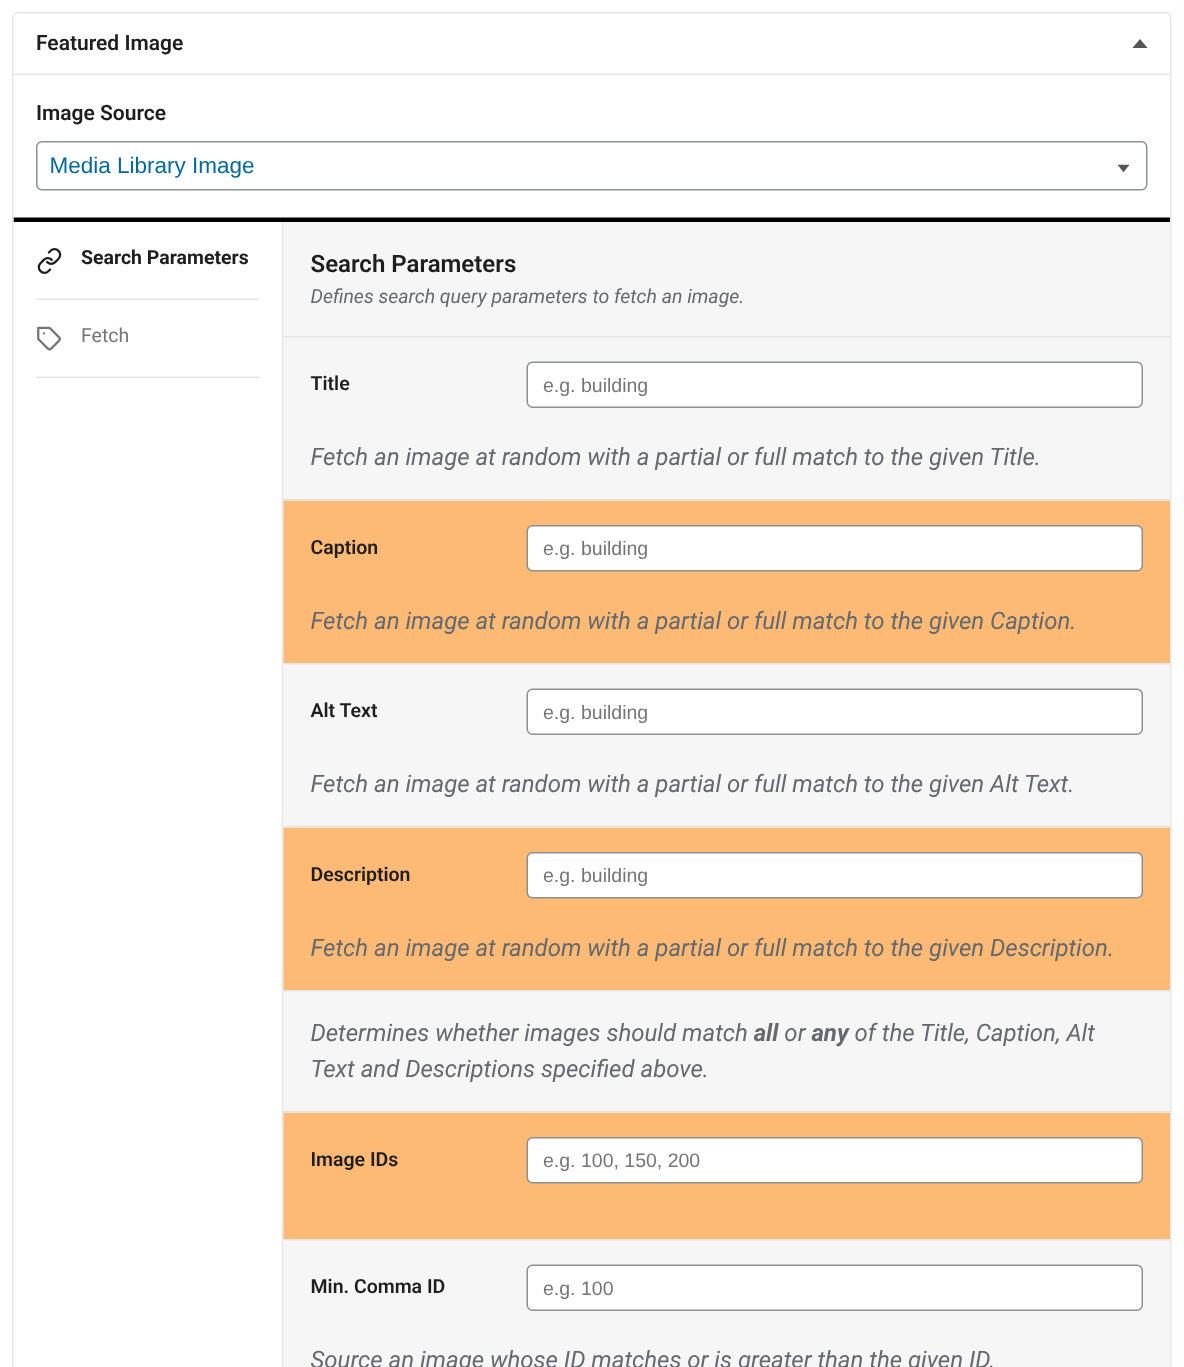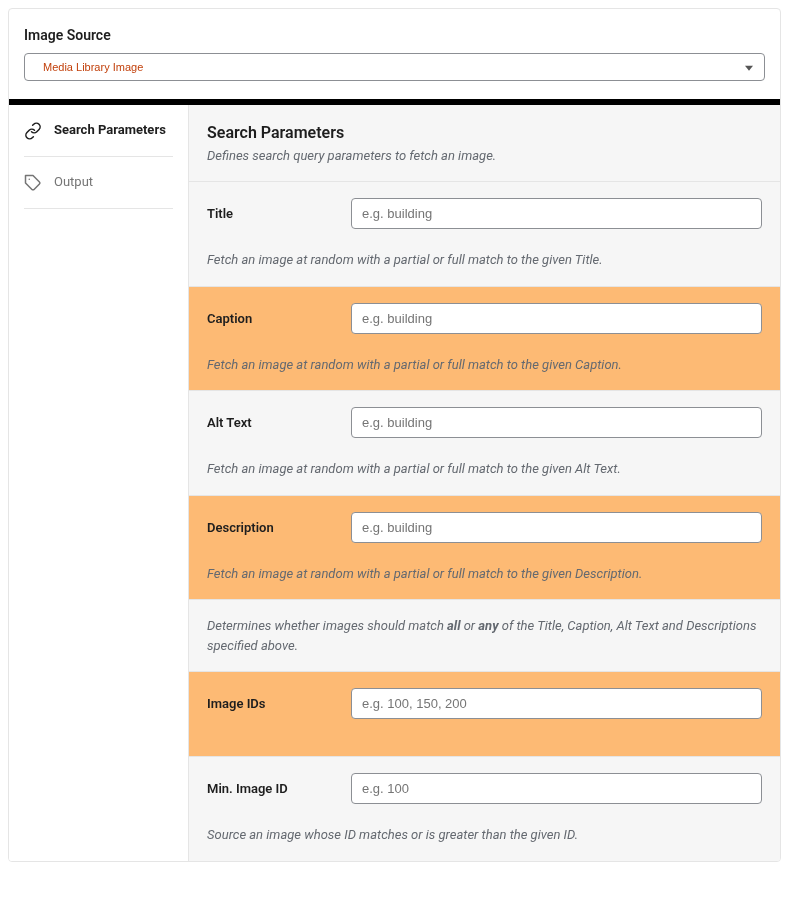--- a/index.html
+++ b/index.html
@@ -31,37 +31,37 @@
     }
     .collapse-icon {
       width: 0;
       height: 0;
       border-left: 5px solid transparent;
       border-right: 5px solid transparent;
       border-bottom: 6px solid #555;
     }
     .image-source-section {
       padding: 18px 15px;
-      border-bottom: 6px solid #000000;
+      border-bottom: 3px solid #000000;
     }
     .image-source-label {
       font-weight: 600;
       font-size: 14px;
       color: #1e1e1e;
       margin-bottom: 10px;
       display: block;
     }
     .select-wrapper {
       position: relative;
     }
     select {
       width: 100%;
-      padding: 7px 30px 7px 18px;
-      font-size: 11px;
-      color: #c2410c;
+      padding: 7px 30px 7px 8px;
+      font-size: 15px;
+      color: #0369a1;
       border: 1px solid #8c8f94;
       border-radius: 4px;
       background: #fff;
       appearance: none;
       -webkit-appearance: none;
       cursor: pointer;
     }
     .select-wrapper::after {
       content: "";
       position: absolute;
@@ -163,35 +163,39 @@
       font-size: 13px;
       color: #2c3338;
       border: 1px solid #8c8f94;
       border-radius: 4px;
       background: #fff;
     }
     input[type="text"]::placeholder {
       color: #757575;
     }
     .field-help {
-      font-size: 13px;
+      font-size: 16px;
       font-style: italic;
       color: #646970;
       line-height: 1.5;
     }
     .field-help b {
       font-weight: 700;
       font-style: italic;
     }
   </style>
 </head>
 <body>
 
 <div class="panel">
 
+  <div class="panel-header">
+    <span class="panel-header-title">Featured Image</span>
+    <span class="collapse-icon"></span>
+  </div>
 
   <div class="image-source-section">
     <label class="image-source-label">Image Source</label>
     <div class="select-wrapper">
       <select>
         <option selected="">Media Library Image</option>
       </select>
     </div>
   </div>
 
@@ -210,21 +214,21 @@
       <div class="tab-divider-wrap">
           <div class="tab-divider"></div>
         </div>
       <div class="tab-item inactive">
         <span class="tab-icon">
           <svg viewBox="0 0 24 24" fill="none" stroke="#757575" stroke-width="2" stroke-linecap="round" stroke-linejoin="round">
             <path d="M20.59 13.41l-7.17 7.17a2 2 0 0 1-2.83 0L2 12V2h10l8.59 8.59a2 2 0 0 1 0 2.82z"></path>
             <line x1="7" y1="7" x2="7.01" y2="7"></line>
           </svg>
         </span>
-        <span class="tab-label">Output</span>
+        <span class="tab-label">Fetch</span>
       </div>
       <div class="tab-divider-wrap">
           <div class="tab-divider"></div>
         </div>
     </div>
 
     <div class="content">
       <div class="content-header">
         <h2>Search Parameters</h2>
         <p>Defines search query parameters to fetch an image.</p>
@@ -280,21 +284,21 @@
         <div class="field-top">
           <div class="field-label">Image IDs</div>
           <div class="field-input-wrap">
             <input type="text" placeholder="e.g. 100, 150, 200" style="">
           </div>
         </div>
       </div>
 
       <div class="field-row">
         <div class="field-top">
-          <div class="field-label">Min. Image ID</div>
+          <div class="field-label">Min. Comma ID</div>
           <div class="field-input-wrap">
             <input type="text" placeholder="e.g. 100" style="">
           </div>
         </div>
         <div class="field-help">Source an image whose ID matches or is greater than the given ID.</div>
       </div>
 
     </div>
   </div>
 </div>

